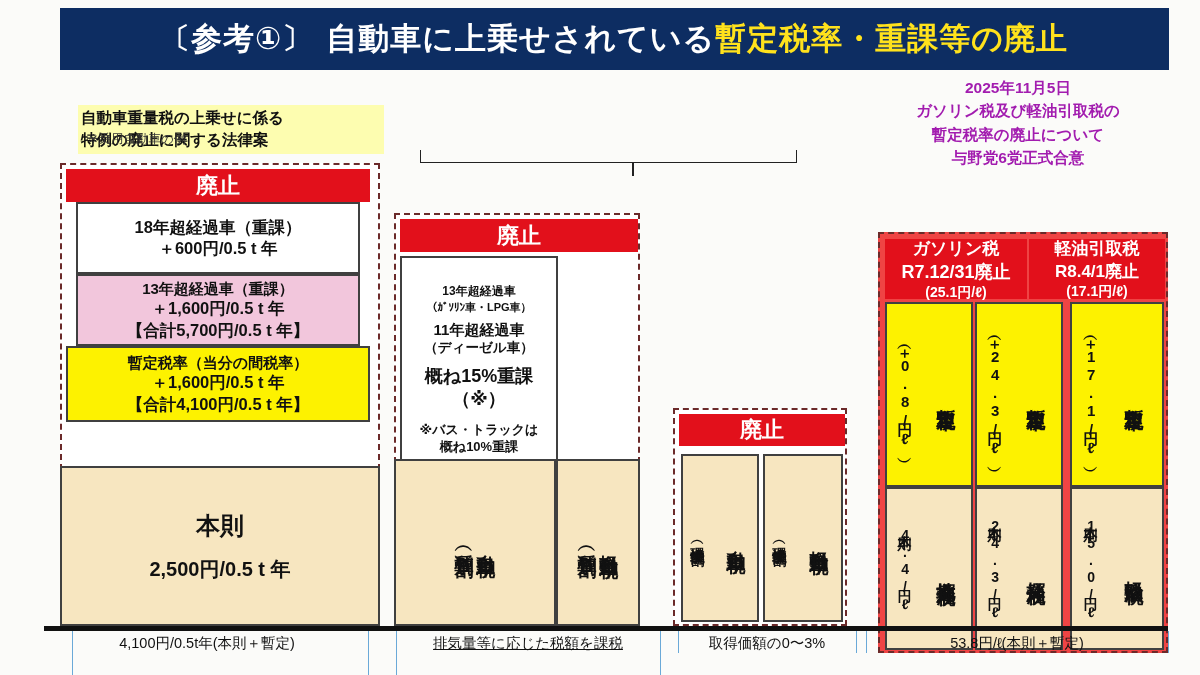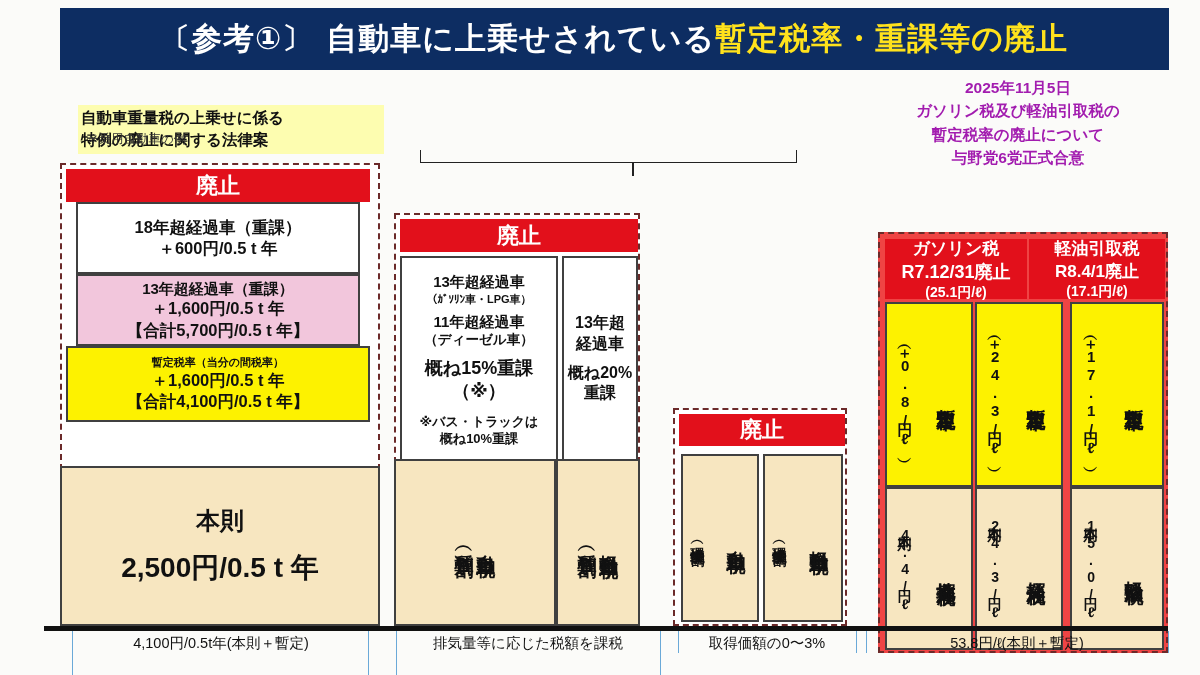--- a/index.html
+++ b/index.html
@@ -105,50 +105,44 @@
       <div class="txt" style="font-size:16.5px">＋600円/0.5 t 年</div>
     </div>
 
     <div class="blk pink solid-thin ctr col" style="left:14px;top:109px;width:284px;height:72px;">
       <div class="txt" style="font-size:15px">13年超経過車（重課）</div>
       <div class="txt" style="font-size:16.5px">＋1,600円/0.5 t 年</div>
       <div class="txt" style="font-size:16.5px">【合計5,700円/0.5 t 年】</div>
     </div>
 
     <div class="blk yellow solid-thin ctr col" style="left:4px;top:181px;width:304px;height:76px;">
-      <div class="txt" style="font-size:11px">暫定税率（当分の間税率）</div>
+      <div class="txt" style="font-size:15px">暫定税率（当分の間税率）</div>
       <div class="txt" style="font-size:16.5px">＋1,600円/0.5 t 年</div>
       <div class="txt" style="font-size:16.5px">【合計4,100円/0.5 t 年】</div>
     </div>
   </div>
 
   <div class="blk cream solid-thin ctr col" style="left:60px;top:466px;width:320px;height:160px;">
     <div class="txt" style="font-size:24px;margin-bottom:14px;">本則</div>
-    <div class="txt" style="font-size:28px;">2,500円/0.5 t 年</div>
+    <div class="txt" style="font-size:20px;">2,500円/0.5 t 年</div>
   </div>
 
   <div class="blk dashed" style="left:394px;top:213px;width:246px;height:250px;background:#fff;">
     <div class="blk red" style="left:4px;top:4px;width:238px;height:33px;font-size:22px;">廃止</div>
 
     <div class="blk white solid-thin" style="left:4px;top:41px;width:158px;height:205px;padding:6px 4px;box-sizing:border-box;">
-      <div class="txt" style="font-size:15px;margin-top:8px;">13年超経過車</div>
+      <div class="txt" style="font-size:12px;margin-top:20px;">13年超経過車</div>
       <div class="txt" style="font-size:11px;">（ｶﾞｿﾘﾝ車・LPG車）</div>
       <div class="txt" style="font-size:15px;margin-top:6px;">11年超経過車</div>
       <div class="txt" style="font-size:13.5px;">（ディーゼル車）</div>
       <div class="txt" style="font-size:18px;margin-top:8px;">概ね15%重課（※）</div>
       <div class="txt" style="font-size:13px;margin-top:10px;">※バス・トラックは</div>
       <div class="txt" style="font-size:13px;">概ね10%重課</div>
     </div>
 
-    <div class="blk white solid-thin ctr col" style="left:166px;top:41px;width:76px;height:205px;">
-      <div class="txt" style="font-size:16px;">13年超</div>
-      <div class="txt" style="font-size:16px;">経過車</div>
-      <div class="txt" style="font-size:16px;margin-top:8px;">概ね20%</div>
-      <div class="txt" style="font-size:16px;">重課</div>
-    </div>
   </div>
 
   <div class="blk cream solid-thin" style="left:394px;top:459px;width:162px;height:167px;">
     <div class="vert" style="position:absolute;inset:0;font-size:19px;white-space:pre-line;">自動車税
 （種別割）</div>
   </div>
   <div class="blk cream solid-thin" style="left:556px;top:459px;width:84px;height:167px;">
     <div class="vert" style="position:absolute;inset:0;font-size:19px;white-space:pre-line;">軽自動車税
 （種別割）</div>
   </div>
@@ -211,18 +205,18 @@
 
   <div class="tick" style="left:72px;top:631px;height:44px;"></div>
   <div class="tick" style="left:368px;top:631px;height:44px;"></div>
   <div class="tick" style="left:396px;top:631px;height:44px;"></div>
   <div class="tick" style="left:660px;top:631px;height:44px;"></div>
   <div class="tick" style="left:678px;top:631px;height:22px;"></div>
   <div class="tick" style="left:856px;top:631px;height:22px;"></div>
   <div class="tick" style="left:866px;top:631px;height:22px;"></div>
   <div class="tick" style="left:1168px;top:631px;height:22px;"></div>
 
-  <div class="bot" style="left:73px;top:634px;width:296px;">4,100円/0.5t年(本則＋暫定)</div>
-  <div class="bot" style="left:396px;top:634px;width:264px;">排気量等に応じた税額を課税</div>
+  <div class="bot" style="left:59px;top:634px;width:296px;">4,100円/0.5t年(本則＋暫定)</div>
+  <div class="bot" style="left:396px;top:634px;width:264px;text-decoration:underline;">排気量等に応じた税額を課税</div>
   <div class="bot" style="left:678px;top:634px;width:178px;">取得価額の0〜3%</div>
   <div class="bot" style="left:866px;top:634px;width:302px;">53.8円/ℓ(本則＋暫定)</div>
 
 </div>
 
 </body></html>

